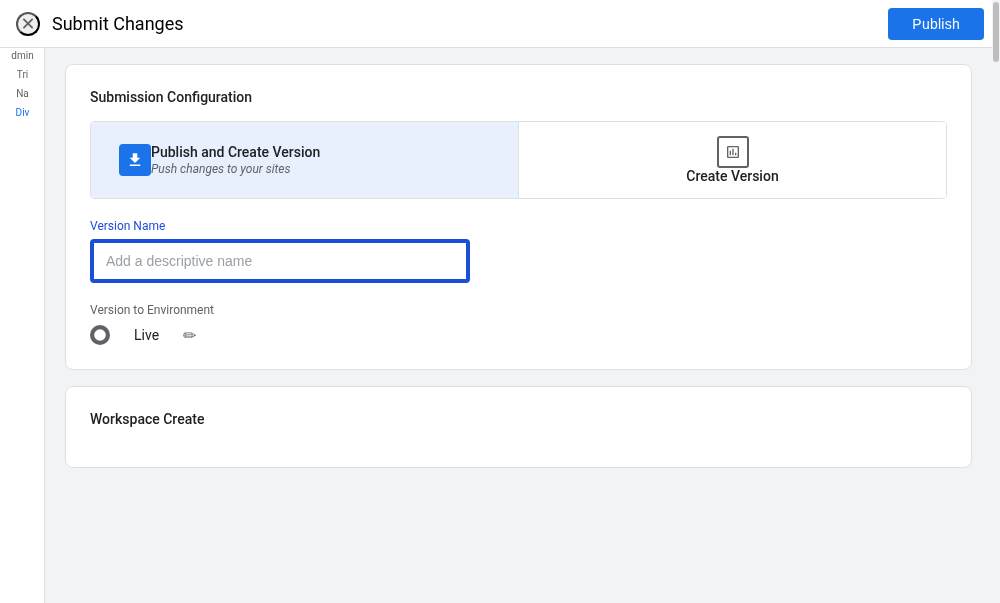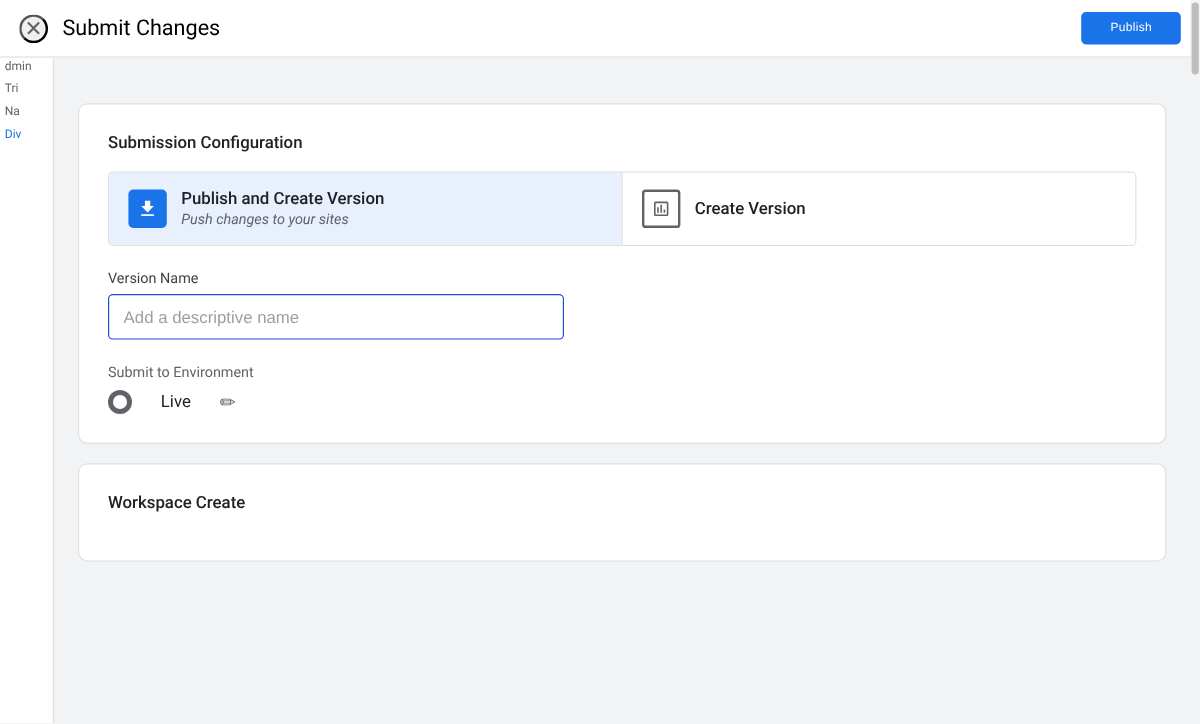--- a/index.html
+++ b/index.html
@@ -25,20 +25,21 @@
 
     .sidebar-text {
       position: absolute;
       left: 0; top: 0;
       width: 45px;
       height: 557px;
       z-index: 1;
       display: flex;
       flex-direction: column;
       padding-top: 8px;
+      text-align: center;
     }
 
     .sidebar-item-text {
       font-size: 10px;
       color: #5f6368;
       padding: 4px 4px;
       white-space: nowrap;
       overflow: hidden;
     }
 
@@ -92,37 +93,36 @@
       color: #000000;
       flex: 1;
     }
 
     .publish-btn {
       background: #1a73e8;
       color: #fff;
       border: none;
       border-radius: 4px;
       padding: 8px 24px;
-      font-size: 10px;
+      font-size: 14px;
       font-weight: 500;
       cursor: pointer;
       letter-spacing: 0.25px;
     }
 
     
     .main-content {
       position: absolute;
       top: 48px;
       left: 45px;
       right: 8px;
       bottom: 0;
       overflow-y: auto;
       padding: 16px 20px;
       z-index: 2;
-      margin-top: 22px;
     }
 
     
     .card {
       background: #fff;
       border-radius: 8px;
       border: 1px solid #e0e0e0;
       padding: 24px;
       margin-bottom: 16px;
     }
@@ -141,32 +141,32 @@
       margin-bottom: 20px;
       border: 1px solid #e0e0e0;
       border-radius: 4px;
       overflow: hidden;
     }
 
     .submission-option {
       flex: 1;
       display: flex;
       align-items: center;
-      padding: 14px 16px;
+      padding: 14px 28px;
       cursor: pointer;
-      gap: 12px;
       background: #fff;
     }
 
     .submission-option.active {
       background: #e8f0fe;
     }
 
     .submission-option + .submission-option {
       border-left: 1px solid #e0e0e0;
+      flex-direction: column;
     }
 
     .option-icon {
       width: 32px; height: 32px;
       display: flex; align-items: center; justify-content: center;
       flex-shrink: 0;
     }
 
     .publish-icon-box {
       width: 32px; height: 32px;
@@ -195,29 +195,29 @@
     .option-text .option-desc {
       font-size: 12px;
       color: #5f6368;
       margin-top: 2px;
       font-style: italic;
     }
 
     
     .field-label {
       font-size: 12px;
-      color: #404040;
+      color: #1d4ed8;
       margin-bottom: 6px;
       font-weight: 400;
     }
 
     .text-input {
       width: 100%;
       max-width: 380px;
-      border: 1px solid #1d4ed8;
+      border: 4px solid #1d4ed8;
       border-radius: 4px;
       padding: 10px 12px;
       font-size: 14px;
       color: #202124;
       outline: none;
       background: #fff;
     }
 
     .text-input::placeholder {
       color: #9aa0a6;
@@ -341,21 +341,21 @@
       </div>
     </div>
 
     <div class="field-group">
       <div class="field-label">Version Name</div>
       <input class="text-input" type="text" placeholder="Add a descriptive name" style="">
     </div>
 
 
     <div class="env-section">
-      <div class="env-label">Submit to Environment</div>
+      <div class="env-label">Version to Environment</div>
       <div class="env-row">
         <div class="env-icon">
           <svg width="14" height="14" viewBox="0 0 24 24" fill="white">
             <circle cx="12" cy="12" r="10"></circle>
           </svg>
         </div>
         <span class="env-name">Live</span>
         <span class="edit-icon">✏</span>
       </div>
     </div>

